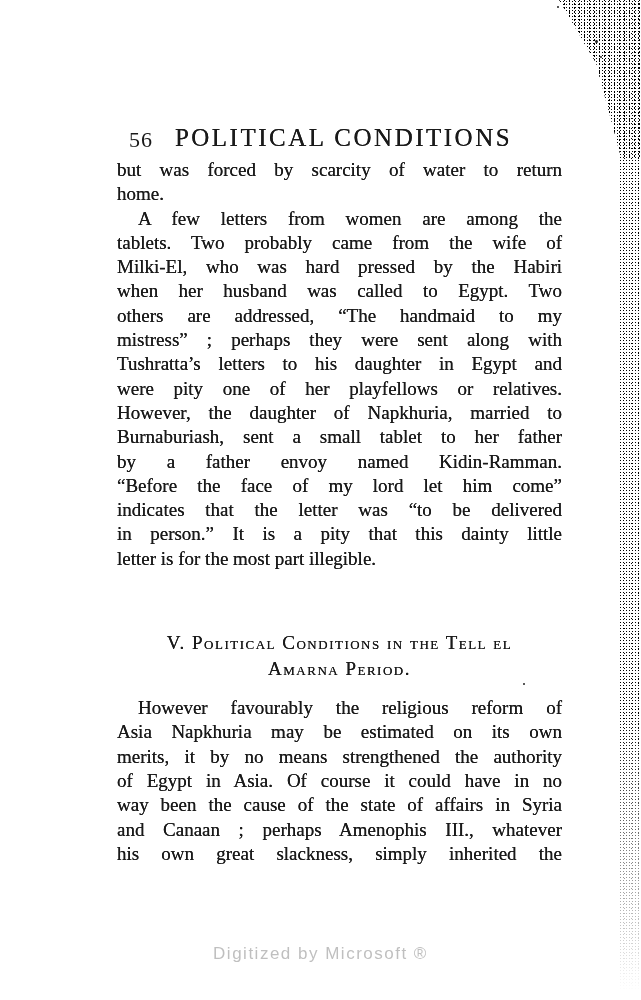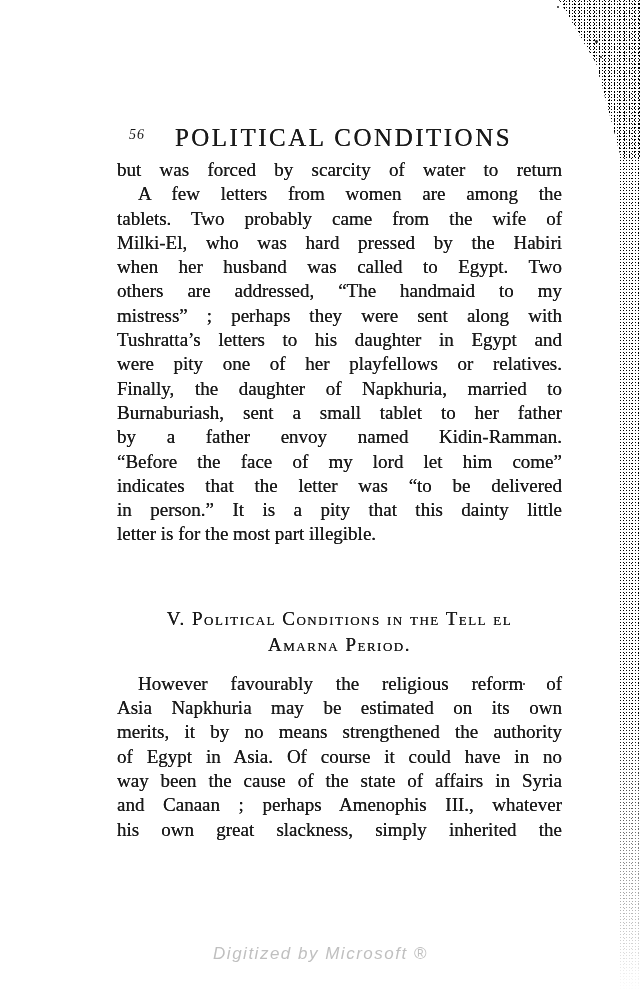--- a/index.html
+++ b/index.html
@@ -16,21 +16,21 @@
     background: #ffffff;
     overflow: hidden;
   }
   
   .head-row {
     position: absolute;
     left: 127px; top: 124px; width: 445px; height: 26px;
   }
   .folio {
     position: absolute; left: 2px; top: 3px;
-    font-size: 14px; letter-spacing: 1px; font-style: italic;
+    font-size: 22px; letter-spacing: 1px;
   }
   .running-head {
     display: block;
     text-align: center;
     font-size: 25px;
     letter-spacing: 2.5px;
     text-indent: -12px;
     text-shadow: 0 0 0.4px currentColor;
   }
   
@@ -62,21 +62,20 @@
     letter-spacing: 1.5px;
     text-align: center;
     text-shadow: 0 0 0.4px currentColor;
   }
   
   .watermark {
     position: absolute;
     left: 0; right: 0; top: 944px;
     text-align: center;
     font-family: "Liberation Sans", sans-serif;
-    font-style: italic;
     font-size: 17px;
     letter-spacing: 1.5px;
     color: #b9b9b9;
     opacity: 0.9;
   }
   
   .edge-noise {
     position: absolute;
     top: 0; right: 1px;
     width: 21px; height: 992px;
@@ -117,32 +116,33 @@
 
   <header class="head-row">
     <span class="folio">56</span>
     <span class="running-head">POLITICAL CONDITIONS</span>
   </header>
 
   <main class="textblock">
 
     <section class="para">
       <div class="line">but was forced by scarcity of water to return</div>
+      <div class="line end">home.</div>
     </section>
 
     <section class="para">
       <div class="line indent">A few letters from women are among the</div>
       <div class="line">tablets.  Two probably came from the wife of</div>
       <div class="line">Milki-El, who was hard pressed by the Habiri</div>
       <div class="line">when her husband was called to Egypt.  Two</div>
       <div class="line">others are addressed, “The handmaid to my</div>
       <div class="line">mistress” ; perhaps they were sent along with</div>
       <div class="line">Tushratta’s letters to his daughter in Egypt and</div>
       <div class="line">were pity one of her playfellows or relatives.</div>
-      <div class="line">Finally, the daughter of Napkhuria, married to</div>
+      <div class="line">However, the daughter of Napkhuria, married to</div>
       <div class="line">Burnaburiash, sent a small tablet to her father</div>
       <div class="line">by a father envoy named Kidin-Ramman.</div>
       <div class="line">“Before the face of my lord let him come”</div>
       <div class="line">indicates that the letter was “to be delivered</div>
       <div class="line">in person.”  It is a pity that this dainty little</div>
       <div class="line end">letter is for the most part illegible.</div>
     </section>
 
     <h2 class="section-heading">
       <div class="heading-line">V. Political Conditions in the Tell el</div>

